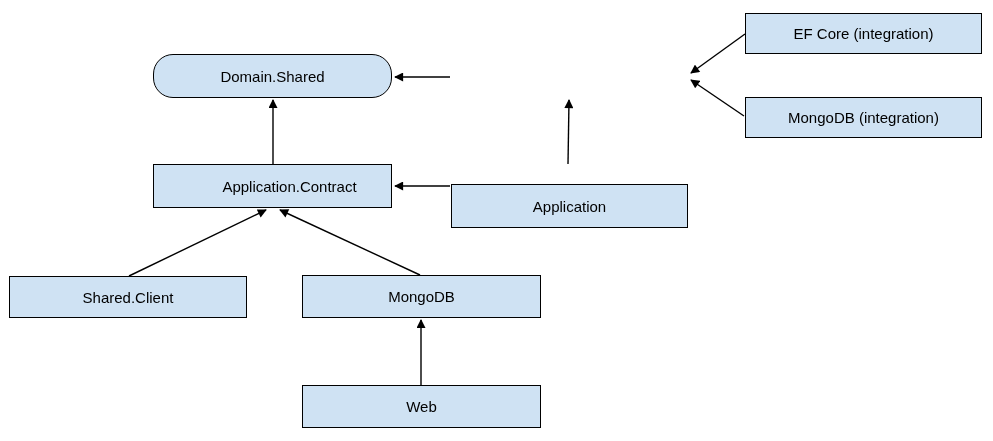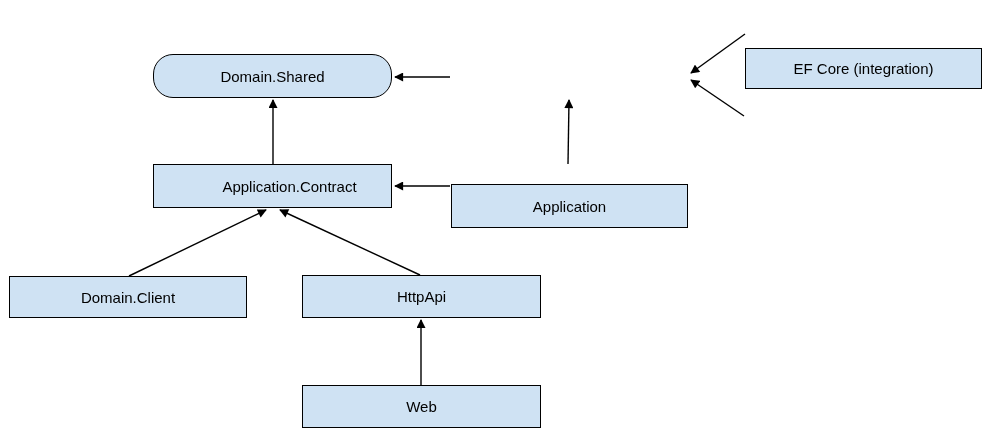--- a/index.html
+++ b/index.html
@@ -36,21 +36,21 @@
     justify-content: center;
   }
   .node span {
     font-size: 15px;
     color: var(--text-color, #000000);
     white-space: nowrap;
   }
   
   .n-domain-shared       { left: 153px; top: 54px;  width: 239px; height: 44px; border-radius: 20px; }
   .n-domain              { left: 451px; top: 54px;  width: 237px; height: 44px; }
-  .n-ef-core             { left: 745px; top: 13px;  width: 237px; height: 41px; margin-top: 35px; }
+  .n-ef-core             { left: 745px; top: 13px;  width: 237px; height: 41px; }
   .n-mongodb             { left: 745px; top: 97px;  width: 237px; height: 41px; }
   .n-application-contract{ left: 153px; top: 164px; width: 239px; height: 44px; padding-left: 34px; }
   .n-application         { left: 451px; top: 164px; width: 237px; height: 44px; margin-top: 20px; }
   .n-httpapi-client      { left: 9px;   top: 276px; width: 238px; height: 42px; }
   .n-httpapi             { left: 302px; top: 275px; width: 239px; height: 43px; }
   .n-web                 { left: 302px; top: 385px; width: 239px; height: 43px; justify-content: center; }
 </style>
 </head>
 <body>
 
@@ -75,34 +75,37 @@
 
   <div class="node n-domain-shared">
     <span>Domain.Shared</span>
   </div>
 
 
   <div class="node n-ef-core">
     <span>EF Core (integration)</span>
   </div>
 
+  <div class="node n-mongodb">
+    <span>MongoDB (integration)</span>
+  </div>
 
   <div class="node n-application-contract">
     <span>Application.Contract</span>
   </div>
 
   <div class="node n-application">
     <span>Application</span>
   </div>
 
   <div class="node n-httpapi-client">
-    <span>Domain.Client</span>
+    <span>Shared.Client</span>
   </div>
 
   <div class="node n-httpapi">
-    <span>HttpApi</span>
+    <span>MongoDB</span>
   </div>
 
   <div class="node n-web">
     <span>Web</span>
   </div>
 
 </div>
 
 </body></html>

